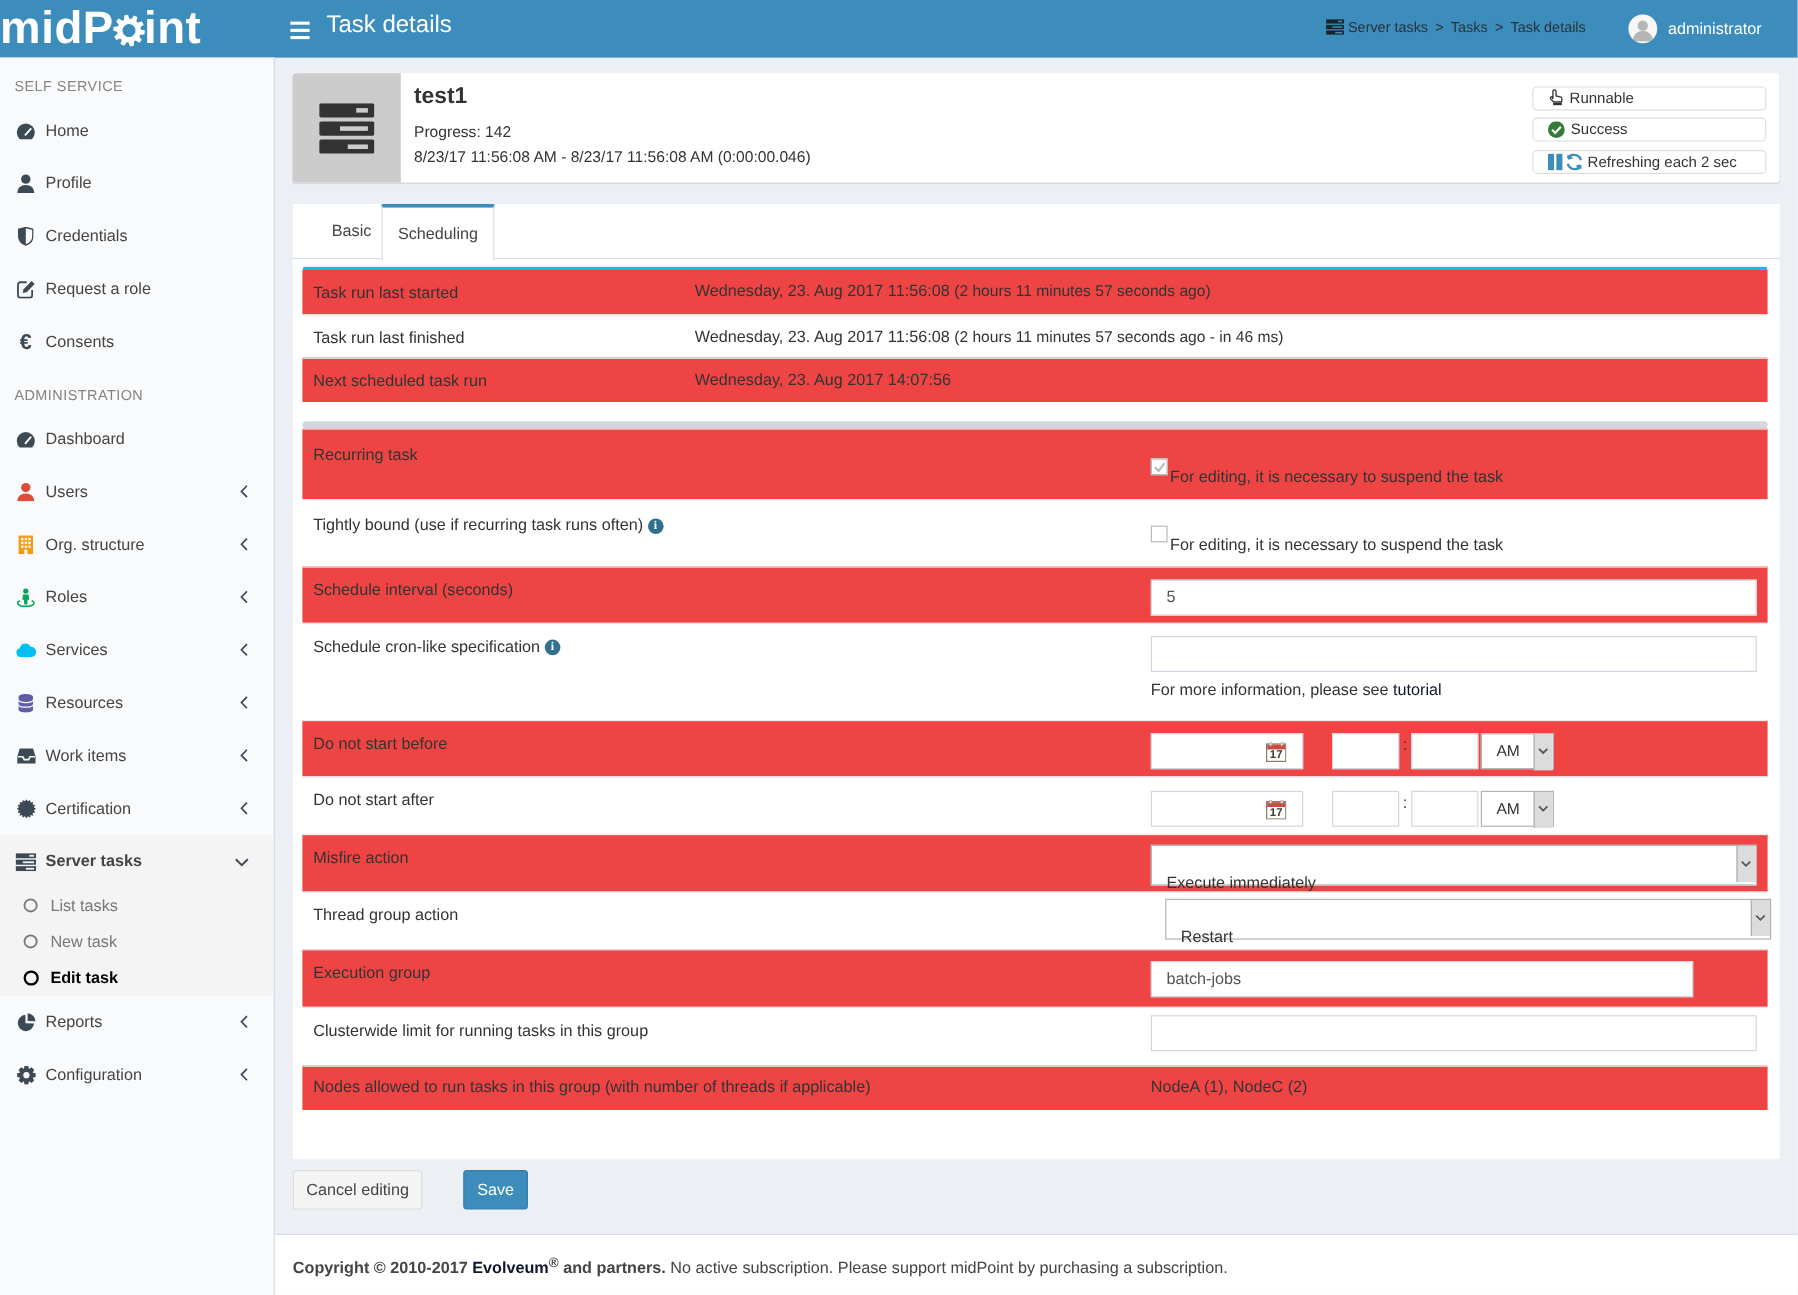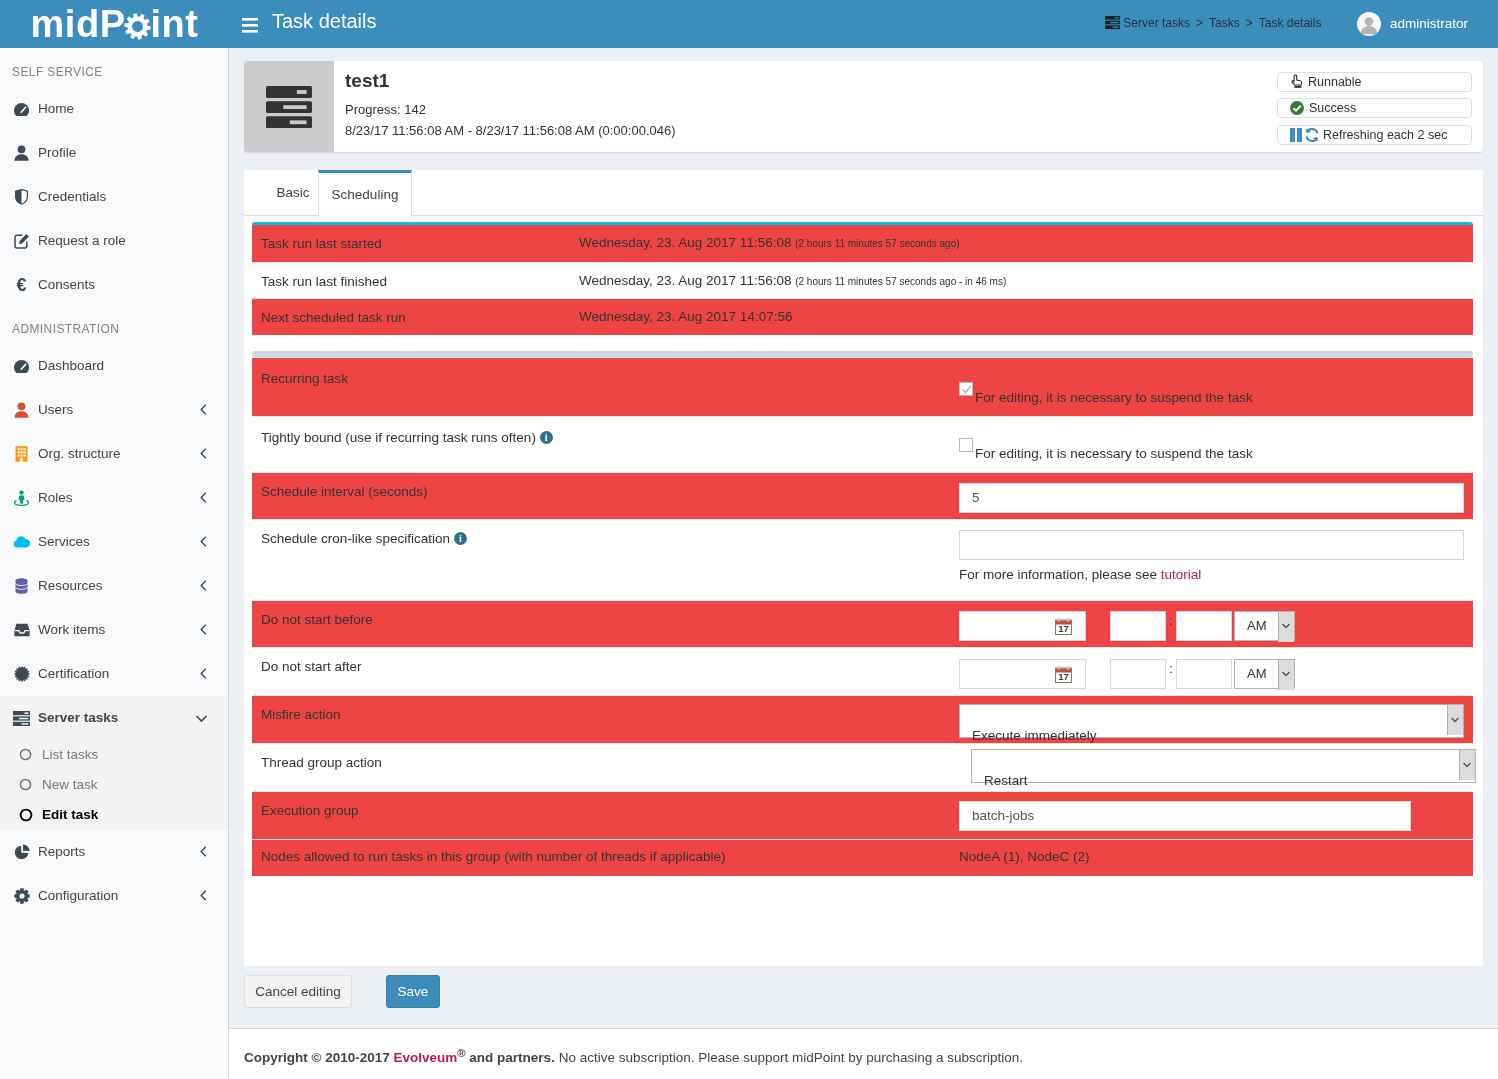--- a/index.html
+++ b/index.html
@@ -1,18 +1,18 @@
 <!DOCTYPE html>
 <html><head>
 <meta charset="utf-8">
 <style>
 * { margin:0; padding:0; box-sizing:border-box; }
 html,body { width:1498px; height:1079px; font-family:"Liberation Sans",sans-serif; background:#ecf0f5; overflow:hidden; }
 .hdr { position:absolute; left:0; top:0; width:1498px; height:48px; background:#3c8dbc; }
-.logo { position:absolute; left:0; top:0; width:229px; height:48px; color:#fff; text-align:center; }
+.logo { position:absolute; left:0; top:0; width:229px; height:48px; color:#fff; }
 .logo span.t { font-size:38px; font-weight:bold; letter-spacing:0.5px; line-height:48px; }
 .burger { position:absolute; left:241px; top:16px; }
 .ptitle { position:absolute; left:272px; top:10px; color:#fff; font-size:20px; }
 .crumb { position:absolute; top:16px; left:1105px; color:#26323c; font-size:12px; }
 .crumb a { color:#26323c; text-decoration:none; }
 .crumb .sep { color:#26323c; padding:0 6px; }
 .avatar { position:absolute; left:1357px; top:12px; width:24px; height:24px; border-radius:50%; background:#f7f7f7; overflow:hidden; }
 .uname { position:absolute; left:1390px; top:16px; color:#fff; font-size:13.5px; }
 .sidebar { position:absolute; left:0; top:48px; width:229px; height:1031px; background:#f9fafc; border-right:1px solid #d2d6de; }
 .mhead { color:#848484; font-size:12px; letter-spacing:0.4px; padding:17px 0 8px 12px; line-height:14px; }
@@ -45,24 +45,24 @@
 .row .val { position:absolute; left:327px; top:10px; }
 .tin { border:1px solid #d2d6de; background:#fff; height:30px; font-size:13.5px; color:#555; padding:0 12px; line-height:28px; }
 .sel { position:relative; border:1px solid #b3b3b3; background:#fff; height:32px; font-size:13.5px; color:#333; padding:16px 12px; line-height:30px; }
 .sel .btn { position:absolute; right:0; top:0; width:16px; height:30px; background:#dcdcdc; border-left:1px solid #b0b0b0; }
 .cbx { width:14px; height:14px; border:1px solid #b9b9b9; background:#fff; display:inline-block; }
 .btnrow { position:absolute; left:244px; top:975px; }
 .btn1 { display:inline-block; width:108px; height:33px; background:#f4f4f4; border:1px solid #ddd; border-radius:3px; color:#444; font-size:13.5px; text-align:center; line-height:31px; }
 .btn2 { position:absolute; left:142px; top:0; width:54px; height:33px; background:#3c8dbc; border:1px solid #367fa9; border-radius:3px; color:#fff; font-size:13.5px; text-align:center; line-height:31px; }
 .footer { position:absolute; left:229px; top:1028px; width:1269px; height:51px; background:#fff; border-top:1px solid #d2d6de; }
 .footer .ft { position:absolute; left:15px; top:17px; font-size:13.5px; color:#444; }
-a.blue { color:#be185d; text-decoration:none; }
+a.blue { color:#0f172a; text-decoration:none; }
 .frows .row { border-top:1px solid #e9e9e9; }
 .ftable .row + .row { border-top:1px solid #e9e9e9; }
-.row small { font-size:10px; }
+.row small { font-size:13px; }
 .cbx.dis { background:#fff; }
 .infoi { display:inline-block; width:13px; height:13px; border-radius:50%; background:#31708f; color:#fff; font-size:10px; font-weight:bold; text-align:center; line-height:13px; vertical-align:1px; font-family:"Liberation Serif",serif; }
 .infoi:before { content:"i"; }
 .cal:after { content:""; }
 .calic { position:absolute; right:13px; top:5px; }
 .ch svg, .sub .ic svg { display:block; }
 </style>
 </head>
 <body>
 <div class="hdr">
@@ -460,20 +460,24 @@
       <div class="row" style="height:48px;">
         <span class="lab">Thread group action</span>
         <div class="sel" style="position:absolute; left:707px; top:5px; width:505px;margin-left:12px;">Restart<span class="btn"><svg width="14" height="30" viewBox="0 0 14 30">
                 <path d="M3.5 13 L7 16.5 L10.5 13" stroke="#555" stroke-width="1.5" fill="none"></path>
               </svg></span></div>
       </div>
       <div class="row odd" style="height:48px;">
         <span class="lab">Execution group</span>
         <div class="tin" style="position:absolute; left:707px; top:9px; width:452px;">batch-jobs</div>
       </div>
+      <div class="row" style="height:49px;">
+        <span class="lab">Clusterwide limit for running tasks in this group</span>
+        <div class="tin" style="position:absolute; left:707px; top:6px; width:505px;"></div>
+      </div>
       <div class="row odd" style="height:37px;">
         <span class="lab" style="top:9px;">Nodes allowed to run tasks in this group (with number of threads if applicable)</span>
         <span style="position:absolute; left:707px; top:9px;">NodeA (1), NodeC (2)</span>
       </div>
     </div>
   </div>
 </div>
 <div class="btnrow">
   <div class="btn1">Cancel editing</div>
   <div class="btn2">Save</div>

